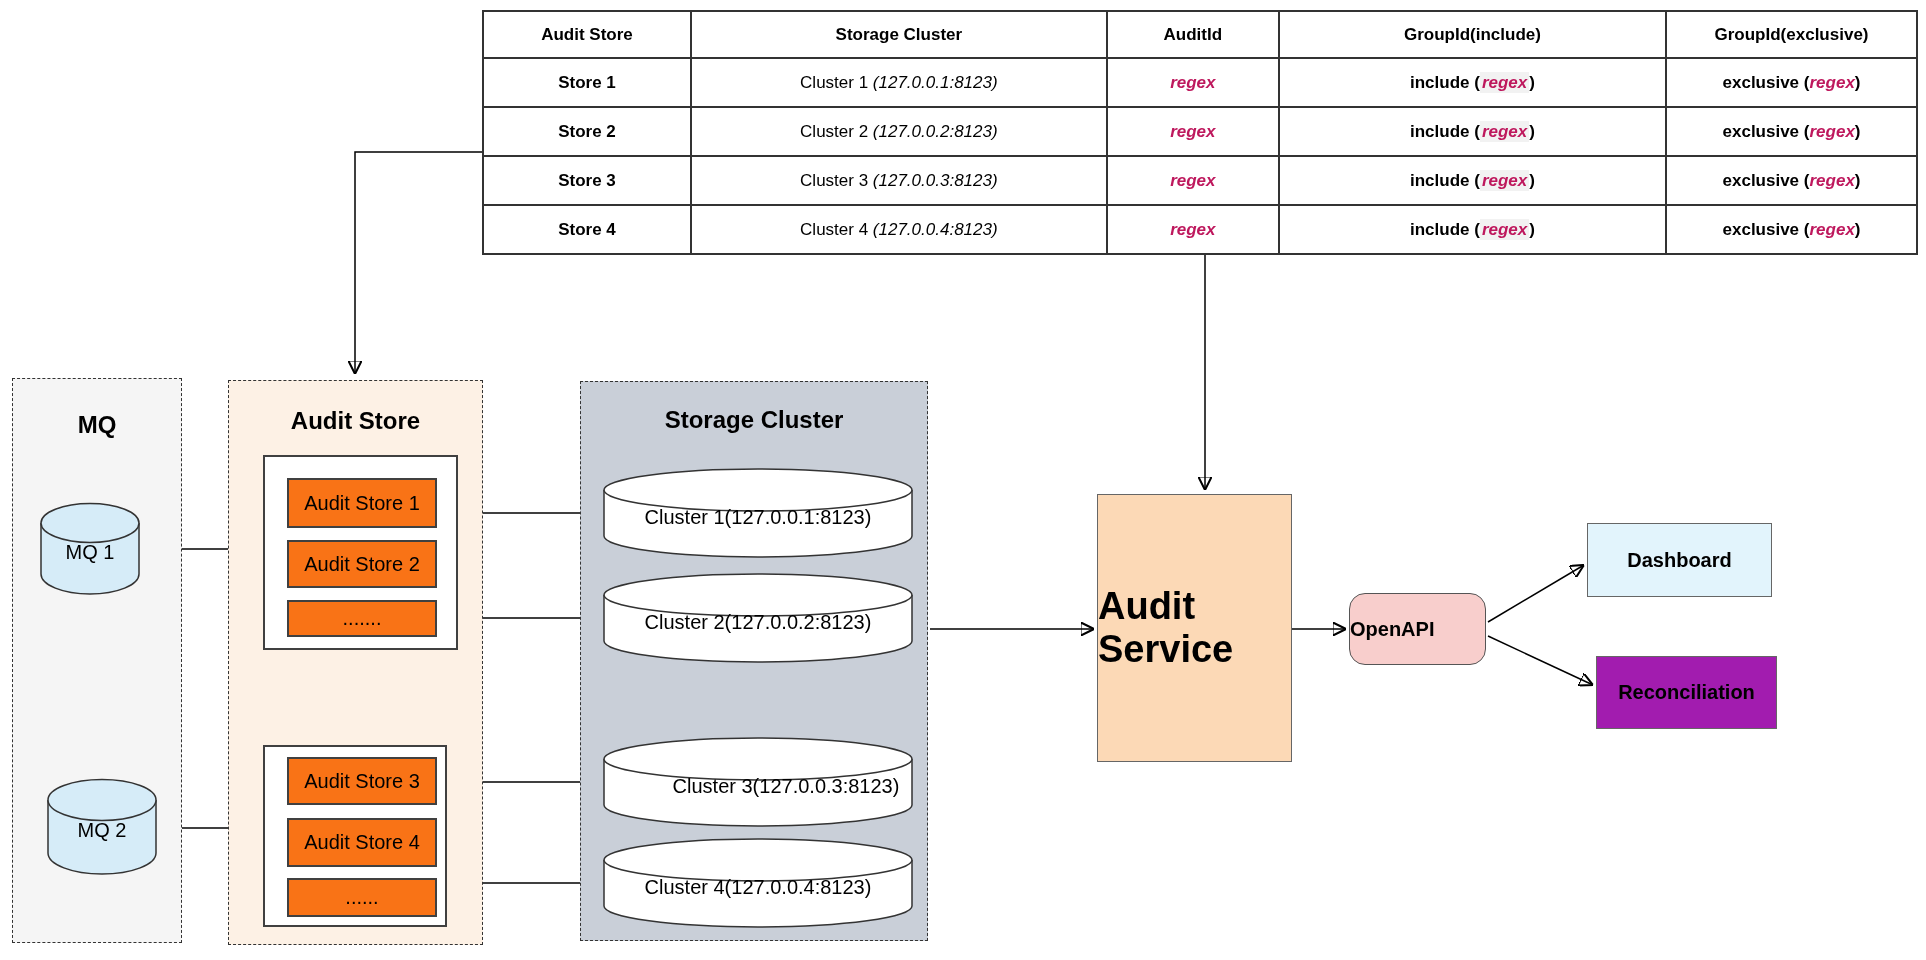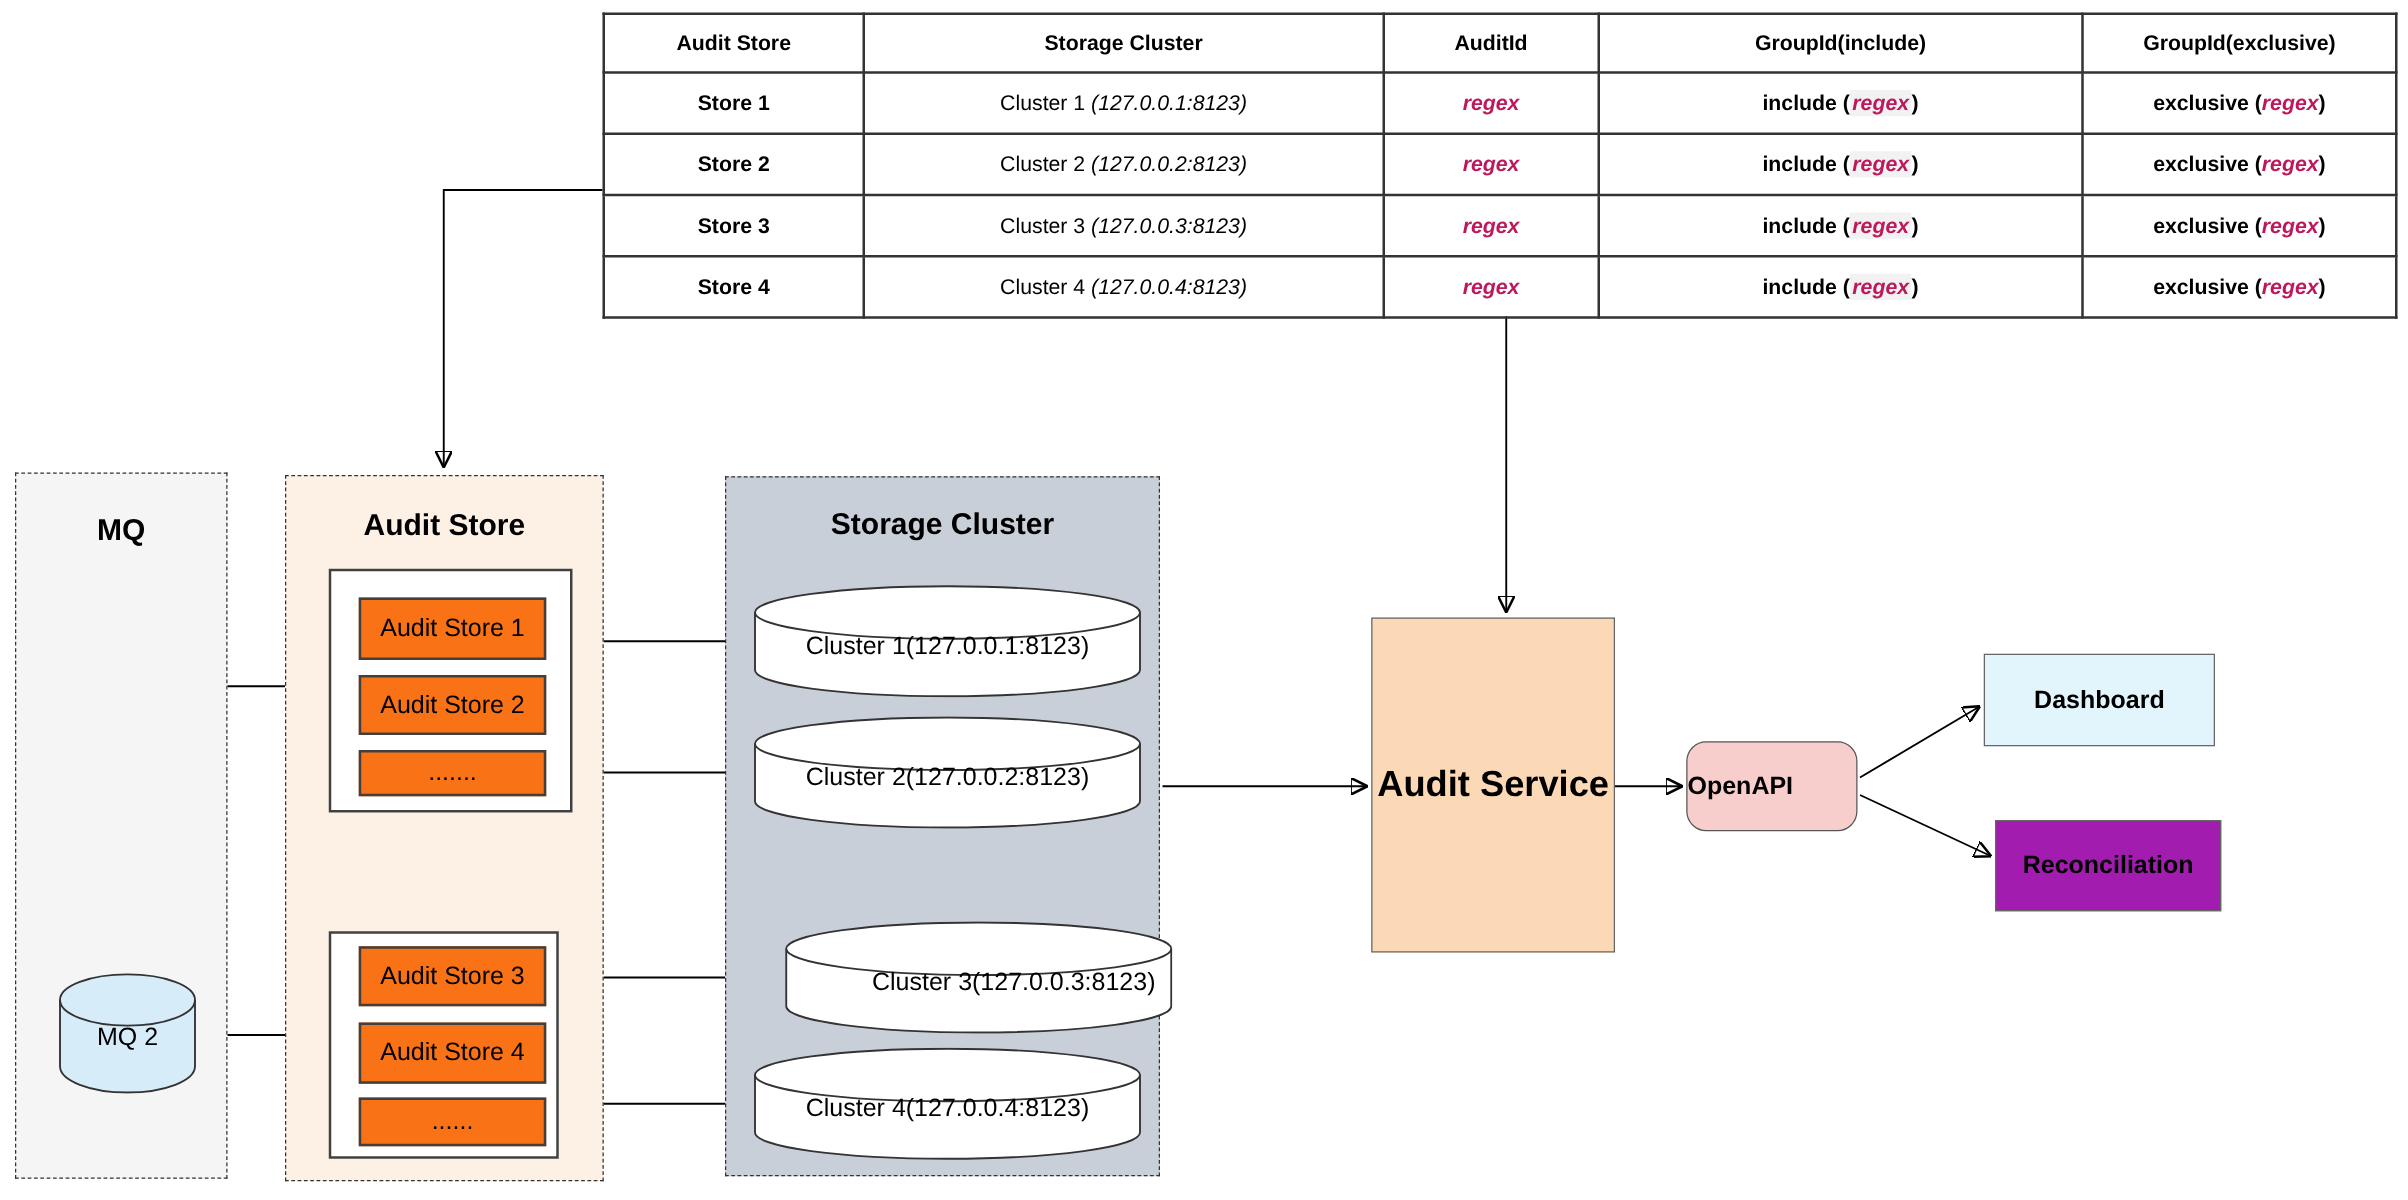--- a/index.html
+++ b/index.html
@@ -42,21 +42,21 @@
   .cyl { position:absolute; }
   .cyl svg { position:absolute; left:0; top:0; }
   .cyl .clabel { position:absolute; left:0; top:0; width:100%; height:100%;
     display:flex; align-items:center; justify-content:center; font-size:20px;
     padding-top:8px; }
 
   
   .svc { position:absolute; left:1097px; top:494px; width:195px; height:268px;
     background:#fcd9b6; border:1px solid #666;
     display:flex; align-items:center; justify-content:center;
-    font-size:29px; font-weight:bold; }
+    font-size:38px; font-weight:bold; }
   .openapi { position:absolute; left:1349px; top:593px; width:137px; height:72px;
     background:#f8cecc; border:1.5px solid #555; border-radius:16px;
     display:flex; align-items:center; justify-content:flex-start;
     font-size:20px; font-weight:bold; }
   .dash { position:absolute; left:1587px; top:523px; width:185px; height:74px;
     background:#e2f4fc; border:1.5px solid #666;
     display:flex; align-items:center; justify-content:center;
     font-size:20px; font-weight:bold; }
   .recon { position:absolute; left:1596px; top:656px; width:181px; height:73px;
     background:#a21caf; border:1.5px solid #666;
@@ -129,20 +129,27 @@
         <td class="b"><span>include (</span><span class="rx hl">regex</span><span>)</span></td>
         <td class="b"><span>exclusive (</span><span class="rx">regex</span><span>)</span></td>
       </tr>
     </tbody>
   </table>
 
   <div class="container mq-box">
     <div class="ctitle" style="top:32px;">MQ</div>
   </div>
 
+  <div class="cyl" style="left:40px; top:502px; width:100px; height:93px;">
+    <svg width="100" height="93">
+      <path d="M 1 21 L 1 72 A 49 20 0 0 0 99 72 L 99 21" fill="#d6ecf8" stroke="#333" stroke-width="1.5"></path>
+      <ellipse cx="50" cy="21" rx="49" ry="19.5" fill="#d6ecf8" stroke="#333" stroke-width="1.5"></ellipse>
+    </svg>
+    <div class="clabel">MQ 1</div>
+  </div>
 
   <div class="cyl" style="left:47px; top:778px; width:110px; height:97px;">
     <svg width="110" height="97">
       <path d="M 1 22 L 1 75 A 54 21 0 0 0 109 75 L 109 22" fill="#d6ecf8" stroke="#333" stroke-width="1.5"></path>
       <ellipse cx="55" cy="22" rx="54" ry="20.5" fill="#d6ecf8" stroke="#333" stroke-width="1.5"></ellipse>
     </svg>
     <div class="clabel">MQ 2</div>
   </div>
 
   <div class="container as-box">
@@ -184,21 +191,21 @@
   </div>
 
   <div class="cyl" style="left:603px; top:573px; width:310px; height:90px;">
     <svg width="310" height="90">
       <path d="M 1 22 L 1 68 A 154 21 0 0 0 309 68 L 309 22" fill="#fff" stroke="#333" stroke-width="1.5"></path>
       <ellipse cx="155" cy="22" rx="154" ry="21" fill="#fff" stroke="#333" stroke-width="1.5"></ellipse>
     </svg>
     <div class="clabel">Cluster 2(127.0.0.2:8123)</div>
   </div>
 
-  <div class="cyl" style="left:603px; top:737px; width:366px; height:90px;margin-left:25px;">
+  <div class="cyl" style="left:603px; top:737px; width:366px; height:90px;">
     <svg width="310" height="90">
       <path d="M 1 22 L 1 68 A 154 21 0 0 0 309 68 L 309 22" fill="#fff" stroke="#333" stroke-width="1.5"></path>
       <ellipse cx="155" cy="22" rx="154" ry="21" fill="#fff" stroke="#333" stroke-width="1.5"></ellipse>
     </svg>
     <div class="clabel">Cluster 3(127.0.0.3:8123)</div>
   </div>
 
   <div class="cyl" style="left:603px; top:838px; width:310px; height:90px;">
     <svg width="310" height="90">
       <path d="M 1 22 L 1 68 A 154 21 0 0 0 309 68 L 309 22" fill="#fff" stroke="#333" stroke-width="1.5"></path>

